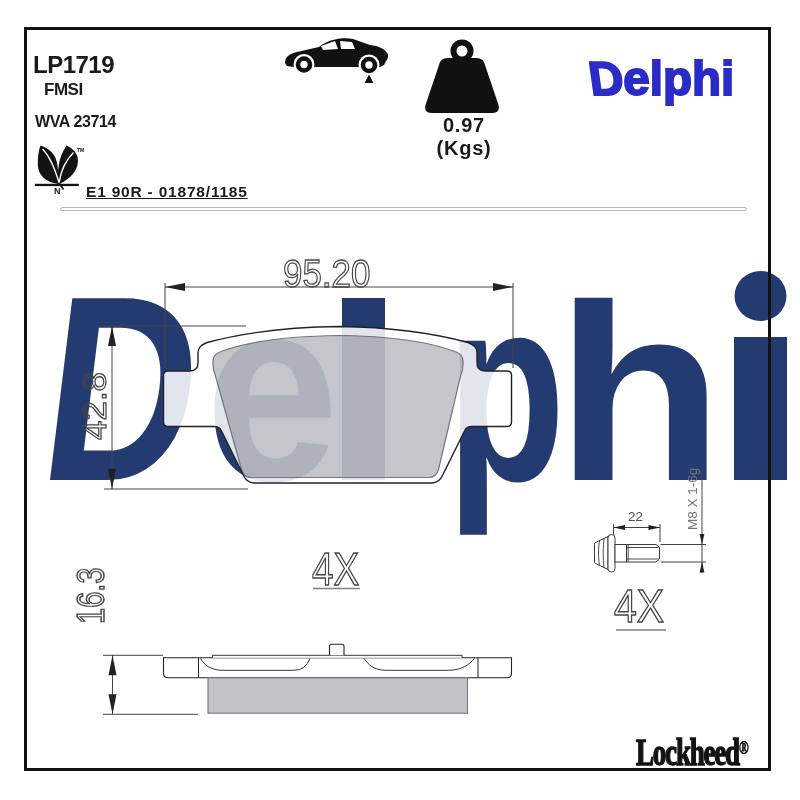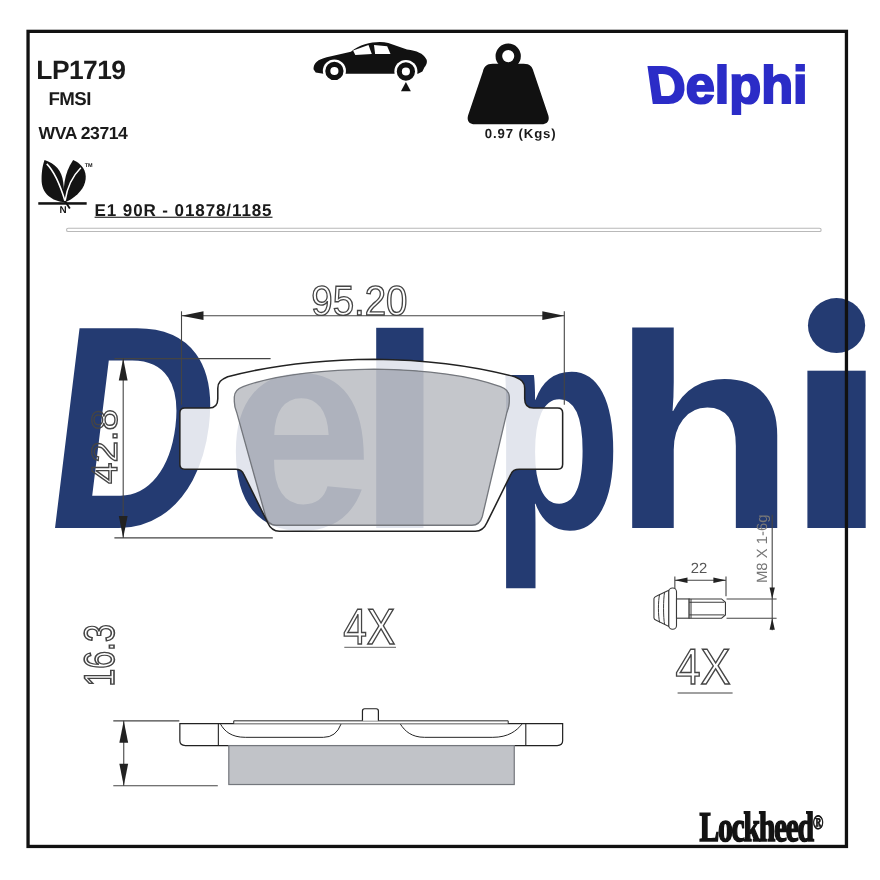--- a/index.html
+++ b/index.html
@@ -150,21 +150,21 @@
     <text font-size="46" fill="none" stroke="#454545" stroke-width="1.35" transform="translate(614 622) scale(0.89 1)">4X</text>
     <line x1="616" y1="630" x2="666" y2="630" stroke="#808080" stroke-width="1.3"></line>
   </svg>
 
   <div class="frame"></div>
 
   <div class="abs hdr" style="left:33px;top:51px;font-size:24px;letter-spacing:-0.5px;">LP1719</div>
   <div class="abs hdr" style="left:34px;top:80px;font-size:17px;letter-spacing:-0.5px;margin-left:10px;">FMSI</div>
   <div class="abs hdr" style="left:35px;top:113px;font-size:16px;letter-spacing:-0.4px;">WVA 23714</div>
   <div class="abs hdr" style="left:86px;top:183px;font-size:15.5px;letter-spacing:0.8px;text-decoration:underline;">E1 90R - 01878/1185</div>
-  <div class="abs hdr" style="left:422px;top:114px;width:84px;text-align:right;font-size:12px;letter-spacing:0.8px;">0.97 (Kgs)</div>
+  <div class="abs hdr" style="left:422px;top:114px;width:84px;text-align:center;font-size:20px;letter-spacing:0.8px;">0.97 (Kgs)</div>
 
   <div class="abs" style="left:589px;top:55px;font-size:47.5px;line-height:48px;font-weight:bold;color:#2b2cc7;-webkit-text-stroke:2px #2b2cc7;"><span style="display:inline-block;transform:skewX(8deg);">D</span>elphi</div>
 
   <div class="abs" style="left:636px;top:728px;font-family:'Liberation Serif',serif;font-weight:bold;font-size:27px;line-height:27px;transform:scaleY(1.42);transform-origin:top left;letter-spacing:-1.2px;color:#131313;-webkit-text-stroke:1.1px #131313;">Lockheed<span style="font-size:13px;vertical-align:8px;letter-spacing:0;-webkit-text-stroke:0.5px #131313;">®</span></div>
 
   <div class="abs" style="left:60px;top:207px;width:685px;height:2px;border:1px solid #b9b9b9;border-radius:2px;background:#fff;"></div>
 
   <svg class="abs" style="left:283px;top:36px;" width="108" height="50" viewBox="0 0 108 50">
     <path d="M2 27 C2 21 6 18 14 16 L36 11 C46 3 60 1 70 3 L87 9 C96 10 102 13 104 17 C106 19 105 23 103 25 L101 29 L97 31 L11 31 L4 30 Z" fill="#111"></path>
     <path d="M38 10 L52 5 L55 13 L40 14 Z" fill="#fff"></path>

